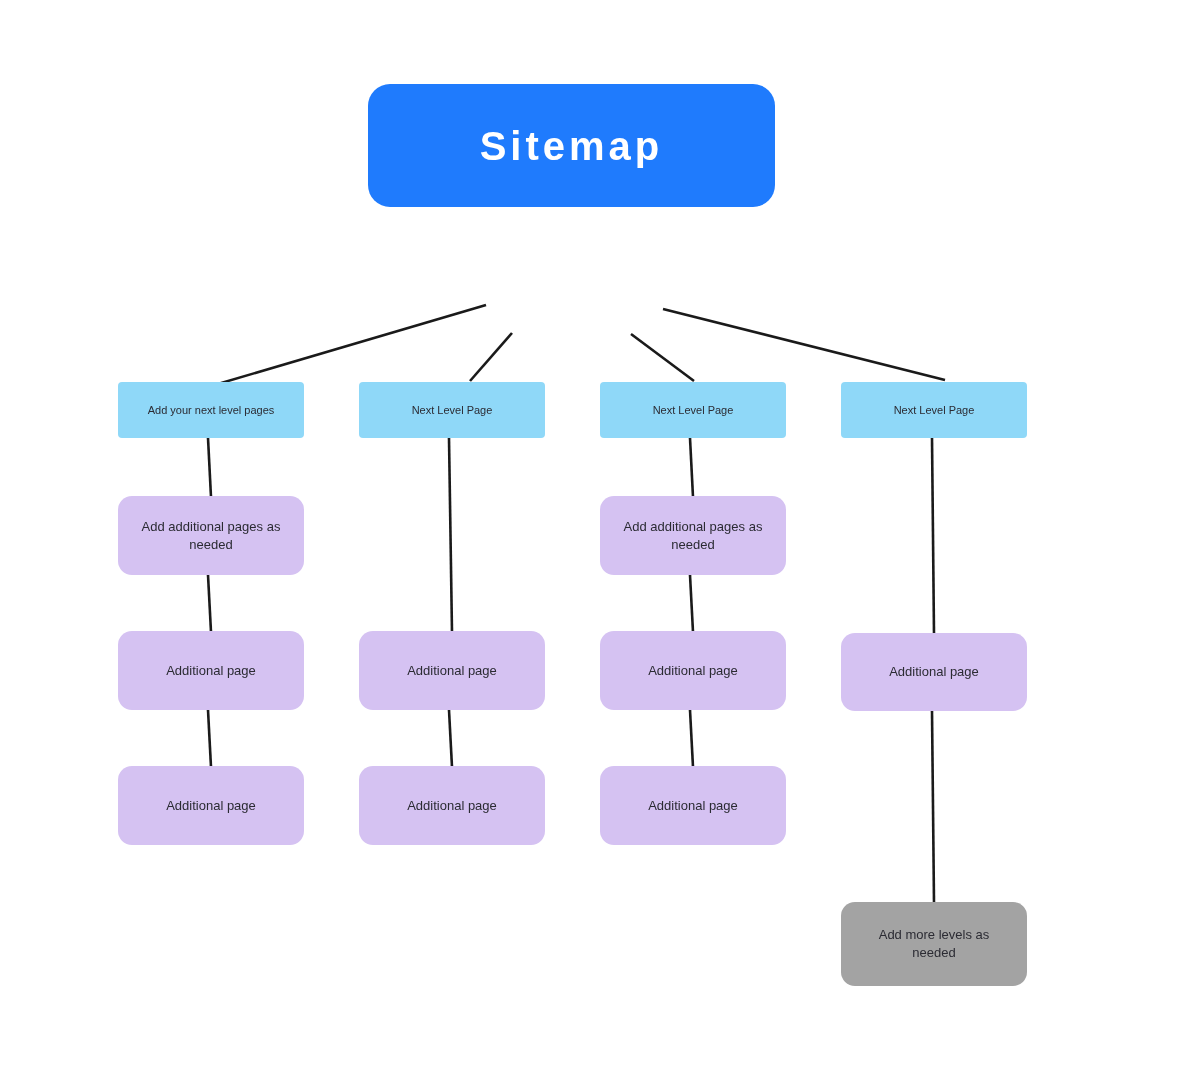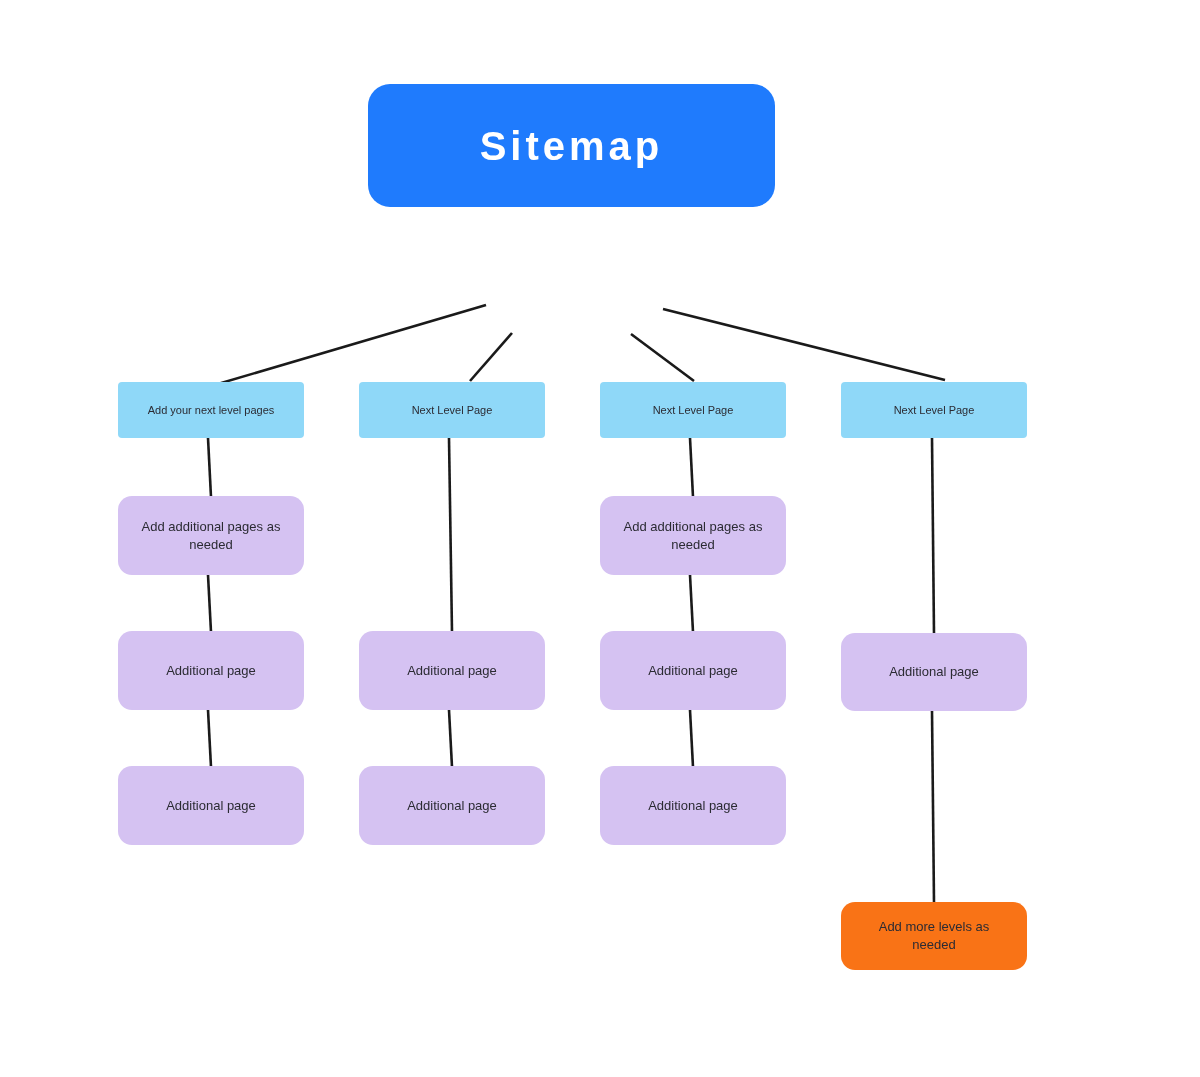--- a/index.html
+++ b/index.html
@@ -126,17 +126,17 @@
   <div class="node card-node" id="node-l4-0" style="left: 118px; top: 766px; width: 186px; height: 79px; background: rgb(213, 194, 242); color: rgb(43, 43, 51);">
     <span class="label-text">Additional page</span>
   </div>
   <div class="node card-node" id="node-l4-1" style="left: 359px; top: 766px; width: 186px; height: 79px; background: rgb(213, 194, 242); color: rgb(43, 43, 51);">
     <span class="label-text">Additional page</span>
   </div>
   <div class="node card-node" id="node-l4-2" style="left: 600px; top: 766px; width: 186px; height: 79px; background: rgb(213, 194, 242); color: rgb(43, 43, 51);">
     <span class="label-text">Additional page</span>
   </div>
 
-  <div class="node card-node" id="node-note" style="left: 841px; top: 902px; width: 186px; height: 68px; background: #f97316; color: rgb(43, 43, 51);">
+  <div class="node card-node" id="node-note" style="left: 841px; top: 902px; width: 186px; height: 84px; background: #a3a3a3; color: rgb(43, 43, 51);">
     <span class="label-text">Add more levels as needed</span>
   </div>
 
 </div>
 
 </body></html>

